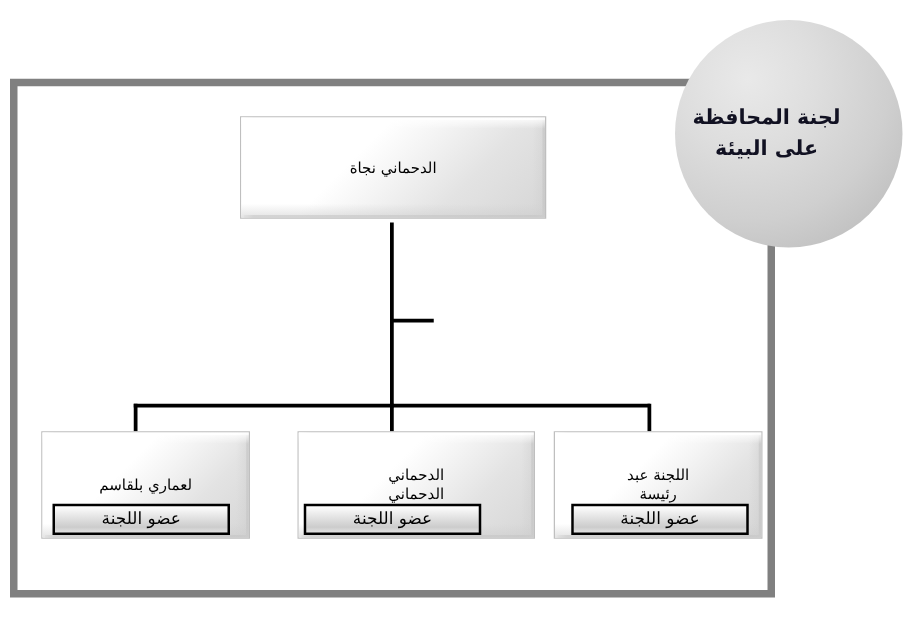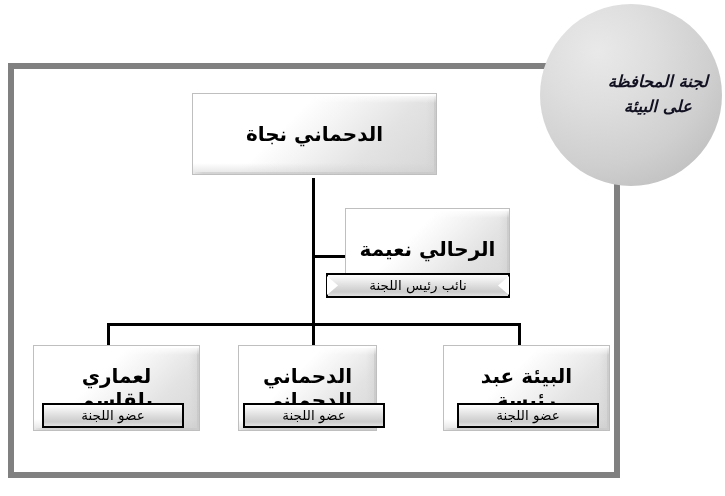--- a/index.html
+++ b/index.html
@@ -27,31 +27,30 @@
     height: 415px;
     border: 6px solid #808080;
     box-sizing: border-box;
     background: transparent;
   }
 
   
   .circle-badge {
     position: absolute;
     left: 540px;
-    top: 4px;
+    top: 16px;
     width: 182px;
     height: 182px;
     border-radius: 50%;
     background: radial-gradient(circle at 32% 26%, #e9e9e9 0%, #dedede 30%, #cfcfcf 62%, #bdbdbd 88%, #b2b2b2 100%);
     display: flex;
     align-items: center;
-    justify-content: flex-end;
+    justify-content: flex-start;
     text-align: center;
     z-index: 40;
-    font-style: italic;
   }
   .circle-badge .badge-text {
     direction: rtl;
     font-family: "DejaVu Sans", "Liberation Sans", sans-serif;
     font-weight: bold;
     font-size: 16.5px;
     line-height: 1.5;
     color: #111122;
     padding: 0 14px;
     letter-spacing: 0px;
@@ -96,26 +95,25 @@
       linear-gradient(to right, rgba(255,255,255,0.9) 0px, rgba(255,255,255,0.0) 10px),
       linear-gradient(to left, rgba(205,205,205,0.45) 0px, rgba(255,255,255,0.0) 10px);
     pointer-events: none;
   }
   .node-name {
     position: relative;
     z-index: 2;
     direction: rtl;
     text-align: center;
     font-family: "DejaVu Sans", "Liberation Sans", sans-serif;
-    font-size: 20px;
+    font-size: 12px;
     line-height: 1.22;
     color: #000000;
     padding: 0 8px;
     width: 100%;
-    font-weight: bold;
   }
 
   
   .banner {
     position: absolute;
     box-sizing: border-box;
     border: 2px solid #000000;
     background: linear-gradient(to bottom, #ffffff 0%, #f0f0f0 22%, #d9d9d9 58%, #cccccc 80%, #e2e2e2 100%);
     display: flex;
     align-items: center;
@@ -170,54 +168,46 @@
   <div class="line vline" style="left:312px; top:323px; height:22px;"></div>
 
   <div class="line vline" style="left:518px; top:323px; height:22px;"></div>
 
   <div class="node" style="left:192px; top:93px; width:245px; height:82px;">
     <div class="node-box" style="width:245px; height:82px;">
       <div class="node-name">الدحماني نجاة</div>
     </div>
   </div>
 
-  <div class="node" style="left:345px; top:208px; width:165px; height:82px;">
-    <div class="node-box" style="width:165px; height:82px;">
-      <div class="node-name">الرحالي نعيمة</div>
-    </div>
-    <div class="banner ribbon" style="left:-19px; top:65px; width:184px; height:25px;">
-      <span class="banner-label">نائب رئيس اللجنة</span>
-    </div>
-  </div>
 
   <div class="node" style="left:33px; top:345px; width:167px; height:86px;">
     <div class="node-box" style="width:167px; height:86px;">
       <div class="node-name">لعماري بلقاسم</div>
     </div>
     <div class="banner" style="left:9px; top:58px; width:142px; height:25px;">
       <span class="banner-label">عضو اللجنة</span>
     </div>
   </div>
 
   <div class="node" style="left:238px; top:345px; width:167px; height:86px;">
-    <div class="node-box" style="width:139px; height:86px;">
+    <div class="node-box" style="width:190px; height:86px;">
       <div class="node-name">
         <span>الدحماني</span><br>
         <span>الدحماني</span>
       </div>
     </div>
     <div class="banner" style="left:5px; top:58px; width:142px; height:25px;">
       <span class="banner-label">عضو اللجنة</span>
     </div>
   </div>
 
   <div class="node" style="left:443px; top:345px; width:167px; height:86px;">
     <div class="node-box" style="width:167px; height:86px;">
       <div class="node-name">
-        <span>البيئة عبد</span><br>
+        <span>اللجنة عبد</span><br>
         <span>رئيسة</span>
       </div>
     </div>
     <div class="banner" style="left:14px; top:58px; width:142px; height:25px;">
       <span class="banner-label">عضو اللجنة</span>
     </div>
   </div>
 
   <div class="circle-badge">
     <div class="badge-text">

